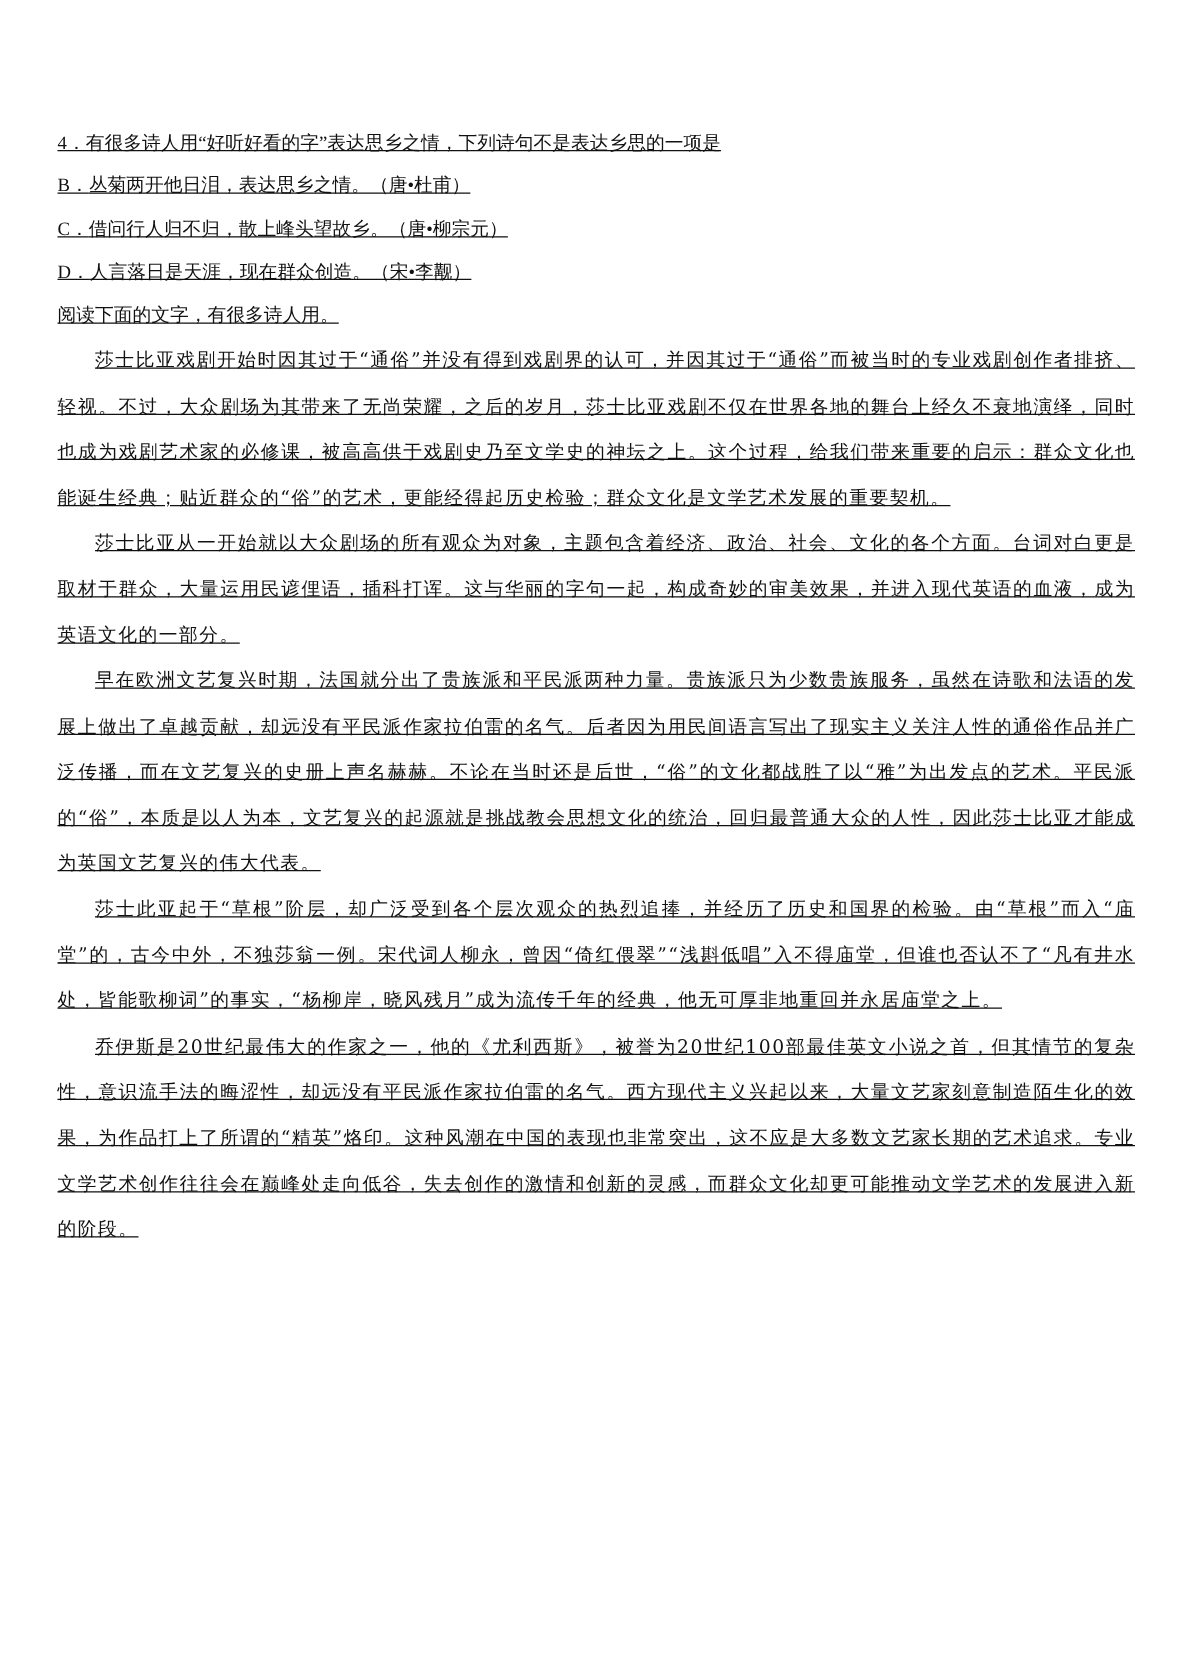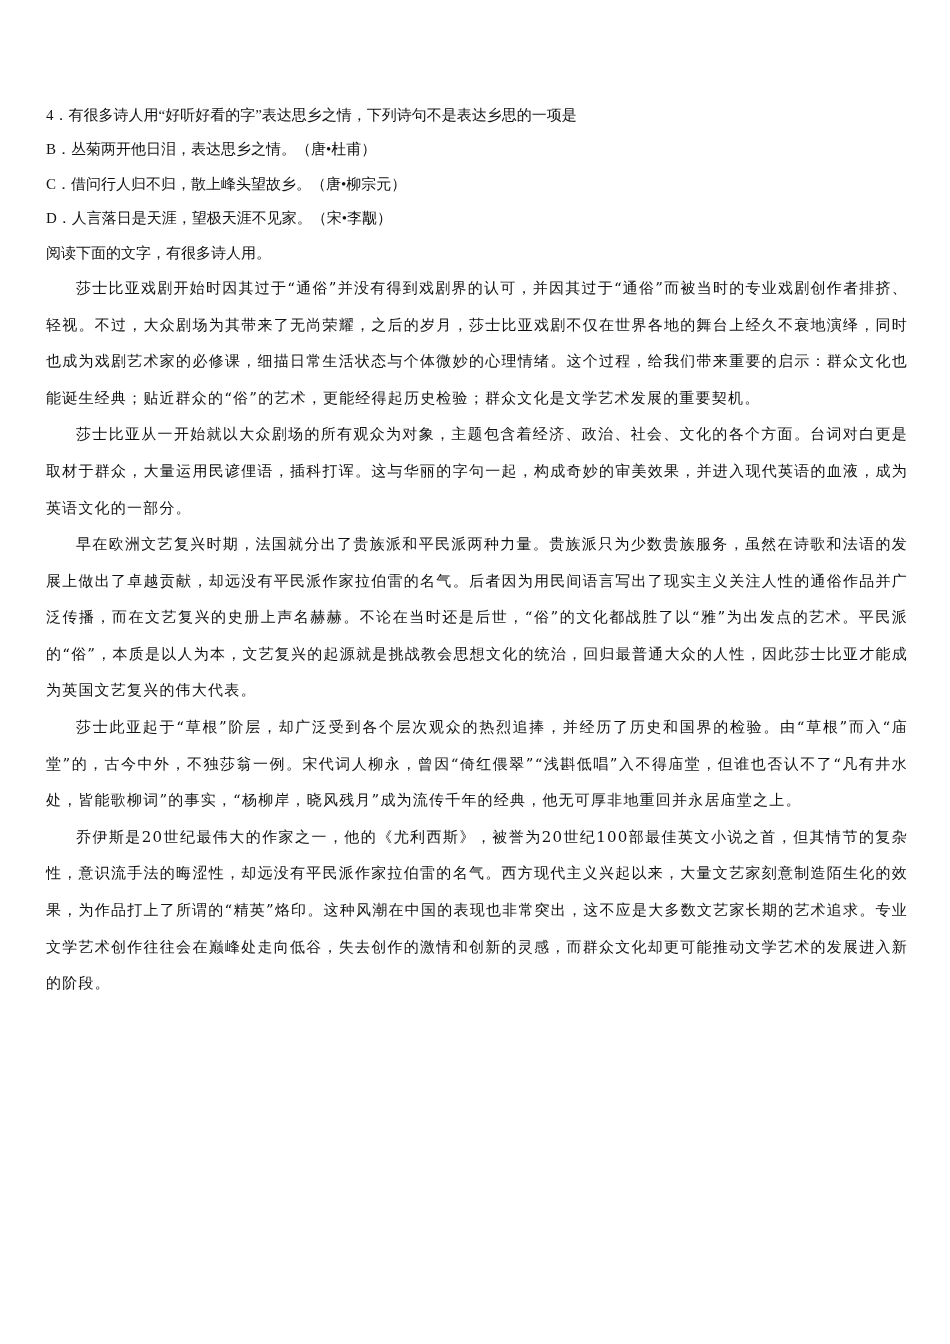--- a/index.html
+++ b/index.html
@@ -1,44 +1,44 @@
 <!DOCTYPE html>
 <html><head>
 <meta charset="utf-8">
 <style>
   html, body { margin: 0; padding: 0; background: #ffffff; }
   body {
     width: 950px; height: 1344px; position: relative; overflow: hidden;
     font-family: "DejaVu Serif", "Liberation Serif", serif;
     color: #111;
   }
-  .page { position: absolute; left: 46px; top: 98px; width: 862px; }
+  .page { position: absolute; left: 46px; top: 98px; width: 862px; text-decoration: underline; }
   .q-line {
     font-size: 15px; line-height: 34.4px; height: 34.4px; white-space: nowrap;
     font-family: "Liberation Serif", "DejaVu Serif", serif;
   }
   .passage { margin-top: 0; }
   .para {
     font-size: 15px; line-height: 36.6px; margin: 0;
     text-indent: 2em; text-align: justify; text-justify: inter-character;
     letter-spacing: 1.2px;
   }
 </style>
 </head>
 <body>
 
 <div class="page">
   <div class="question">
     <div class="q-line">4．有很多诗人用“好听好看的字”表达思乡之情，下列诗句不是表达乡思的一项是</div>
     <div class="q-line"><span>B．</span><span>丛菊两开他日泪，表达思乡之情。（唐•杜甫）</span></div>
     <div class="q-line"><span>C．</span><span>借问行人归不归，散上峰头望故乡。（唐•柳宗元）</span></div>
-    <div class="q-line"><span>D．</span><span>人言落日是天涯，望极天涯不见家。（宋•李觏）</span></div>
+    <div class="q-line"><span>D．</span><span>人言落日是天涯，现在群众创造。（宋•李觏）</span></div>
     <div class="q-line">阅读下面的文字，有很多诗人用。</div>
   </div>
 
   <div class="passage">
-    <p class="para">莎士比亚戏剧开始时因其过于“通俗”并没有得到戏剧界的认可，并因其过于“通俗”而被当时的专业戏剧创作者排挤、轻视。不过，大众剧场为其带来了无尚荣耀，之后的岁月，莎士比亚戏剧不仅在世界各地的舞台上经久不衰地演绎，同时也成为戏剧艺术家的必修课，细描日常生活状态与个体微妙的心理情绪。这个过程，给我们带来重要的启示：群众文化也能诞生经典；贴近群众的“俗”的艺术，更能经得起历史检验；群众文化是文学艺术发展的重要契机。</p>
+    <p class="para">莎士比亚戏剧开始时因其过于“通俗”并没有得到戏剧界的认可，并因其过于“通俗”而被当时的专业戏剧创作者排挤、轻视。不过，大众剧场为其带来了无尚荣耀，之后的岁月，莎士比亚戏剧不仅在世界各地的舞台上经久不衰地演绎，同时也成为戏剧艺术家的必修课，被高高供于戏剧史乃至文学史的神坛之上。这个过程，给我们带来重要的启示：群众文化也能诞生经典；贴近群众的“俗”的艺术，更能经得起历史检验；群众文化是文学艺术发展的重要契机。</p>
     <p class="para">莎士比亚从一开始就以大众剧场的所有观众为对象，主题包含着经济、政治、社会、文化的各个方面。台词对白更是取材于群众，大量运用民谚俚语，插科打诨。这与华丽的字句一起，构成奇妙的审美效果，并进入现代英语的血液，成为英语文化的一部分。</p>
     <p class="para">早在欧洲文艺复兴时期，法国就分出了贵族派和平民派两种力量。贵族派只为少数贵族服务，虽然在诗歌和法语的发展上做出了卓越贡献，却远没有平民派作家拉伯雷的名气。后者因为用民间语言写出了现实主义关注人性的通俗作品并广泛传播，而在文艺复兴的史册上声名赫赫。不论在当时还是后世，“俗”的文化都战胜了以“雅”为出发点的艺术。平民派的“俗”，本质是以人为本，文艺复兴的起源就是挑战教会思想文化的统治，回归最普通大众的人性，因此莎士比亚才能成为英国文艺复兴的伟大代表。</p>
     <p class="para">莎士此亚起于“草根”阶层，却广泛受到各个层次观众的热烈追捧，并经历了历史和国界的检验。由“草根”而入“庙堂”的，古今中外，不独莎翁一例。宋代词人柳永，曾因“倚红偎翠”“浅斟低唱”入不得庙堂，但谁也否认不了“凡有井水处，皆能歌柳词”的事实，“杨柳岸，晓风残月”成为流传千年的经典，他无可厚非地重回并永居庙堂之上。</p>
     <p class="para">乔伊斯是20世纪最伟大的作家之一，他的《尤利西斯》，被誉为20世纪100部最佳英文小说之首，但其情节的复杂性，意识流手法的晦涩性，却远没有平民派作家拉伯雷的名气。西方现代主义兴起以来，大量文艺家刻意制造陌生化的效果，为作品打上了所谓的“精英”烙印。这种风潮在中国的表现也非常突出，这不应是大多数文艺家长期的艺术追求。专业文学艺术创作往往会在巅峰处走向低谷，失去创作的激情和创新的灵感，而群众文化却更可能推动文学艺术的发展进入新的阶段。</p>
   </div>
 </div>
 
 </body></html>

